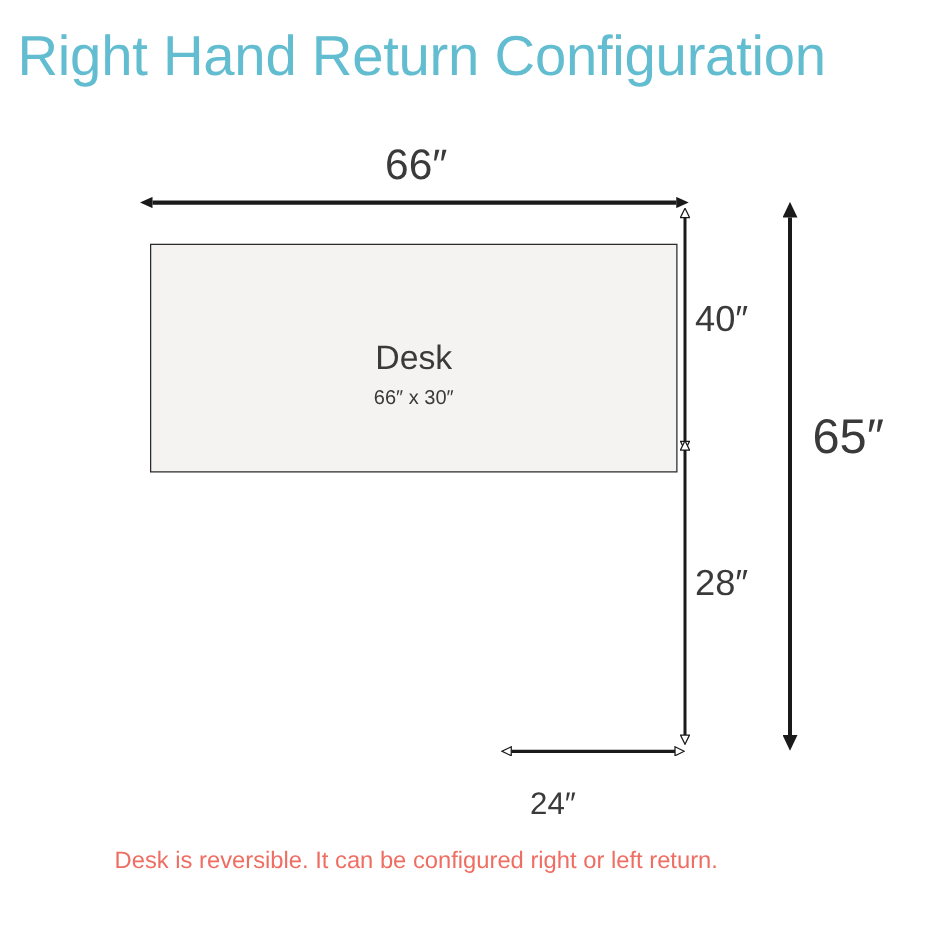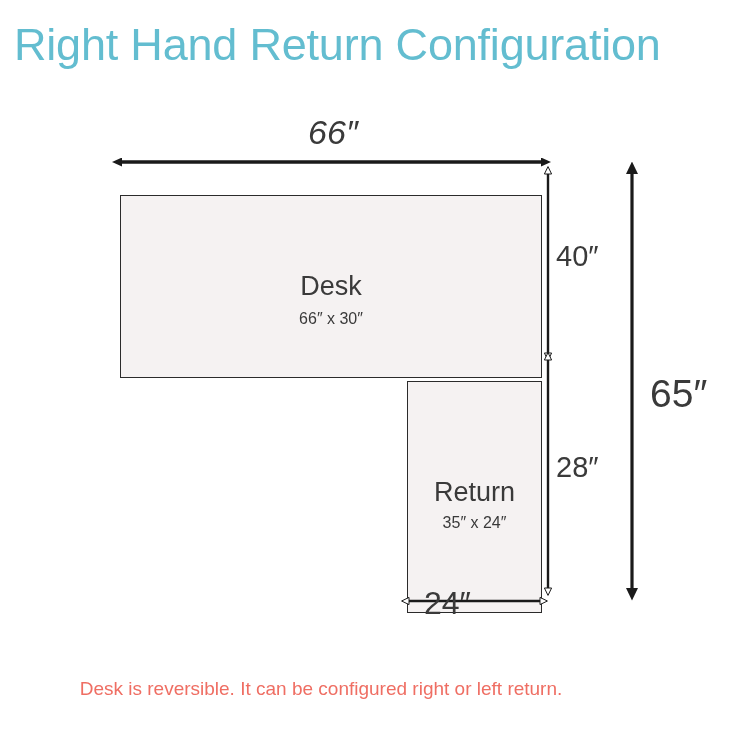--- a/index.html
+++ b/index.html
@@ -78,51 +78,51 @@
 
   
   .dim-label {
     position: absolute;
     color: #3a3a3a;
     white-space: nowrap;
   }
   #label-66 {
     left: 283px; top: 110px;
     width: 100px; text-align: center;
-    font-size: 34px; line-height: 44px; font-style: italic;
+    font-size: 34px; line-height: 44px;
   }
   #label-30 {
     left: 556px; top: 237px;
     font-size: 29px; line-height: 38px;
   }
   #label-35 {
     left: 556px; top: 448px;
     font-size: 29px; line-height: 38px;
   }
   #label-65 {
     left: 650px; top: 325px;
-    font-size: 39px; line-height: 50px; margin-top: 44px;
+    font-size: 39px; line-height: 50px;
   }
   #label-24 {
-    left: 424px; top: 584px;
-    font-size: 32px; line-height: 38px;
+    left: 424px; top: 624px;
+    font-size: 25px; line-height: 38px;
   }
 
   
   #dims-svg {
     position: absolute;
     left: 0; top: 0;
     width: 750px; height: 750px;
     pointer-events: none;
   }
 
   
   .note {
     position: absolute;
-    left: 0;
+    left: 12px;
     top: 676px;
     width: 642px;
     text-align: center;
     font-size: 19px;
     line-height: 26px;
     color: #ef6e63;
     white-space: nowrap;
   }
 </style>
 </head>
@@ -130,24 +130,20 @@
 
 <div id="stage">
 
   <div class="title">Right Hand Return Configuration</div>
 
   <div class="panel" id="desk-panel">
     <div class="panel-text panel-name" id="desk-name">Desk</div>
     <div class="panel-text panel-dims" id="desk-dims">66″ x 30″</div>
   </div>
 
-  <div class="panel" id="return-panel">
-    <div class="panel-text panel-name" id="return-name">Return</div>
-    <div class="panel-text panel-dims" id="return-dims">35″ x 24″</div>
-  </div>
 
   <svg id="dims-svg" viewBox="0 0 750 750">
     <defs>
       <marker id="ah-solid-start" markerWidth="11" markerHeight="9" refX="10" refY="4.5" orient="auto" markerUnits="userSpaceOnUse">
         <path d="M10,0 L0,4.5 L10,9 Z" fill="#1a1a1a"></path>
       </marker>
       <marker id="ah-solid-end" markerWidth="11" markerHeight="9" refX="1" refY="4.5" orient="auto" markerUnits="userSpaceOnUse">
         <path d="M1,0 L11,4.5 L1,9 Z" fill="#1a1a1a"></path>
       </marker>
       <marker id="ah-open-start" markerWidth="9" markerHeight="8" refX="8" refY="4" orient="auto" markerUnits="userSpaceOnUse">

